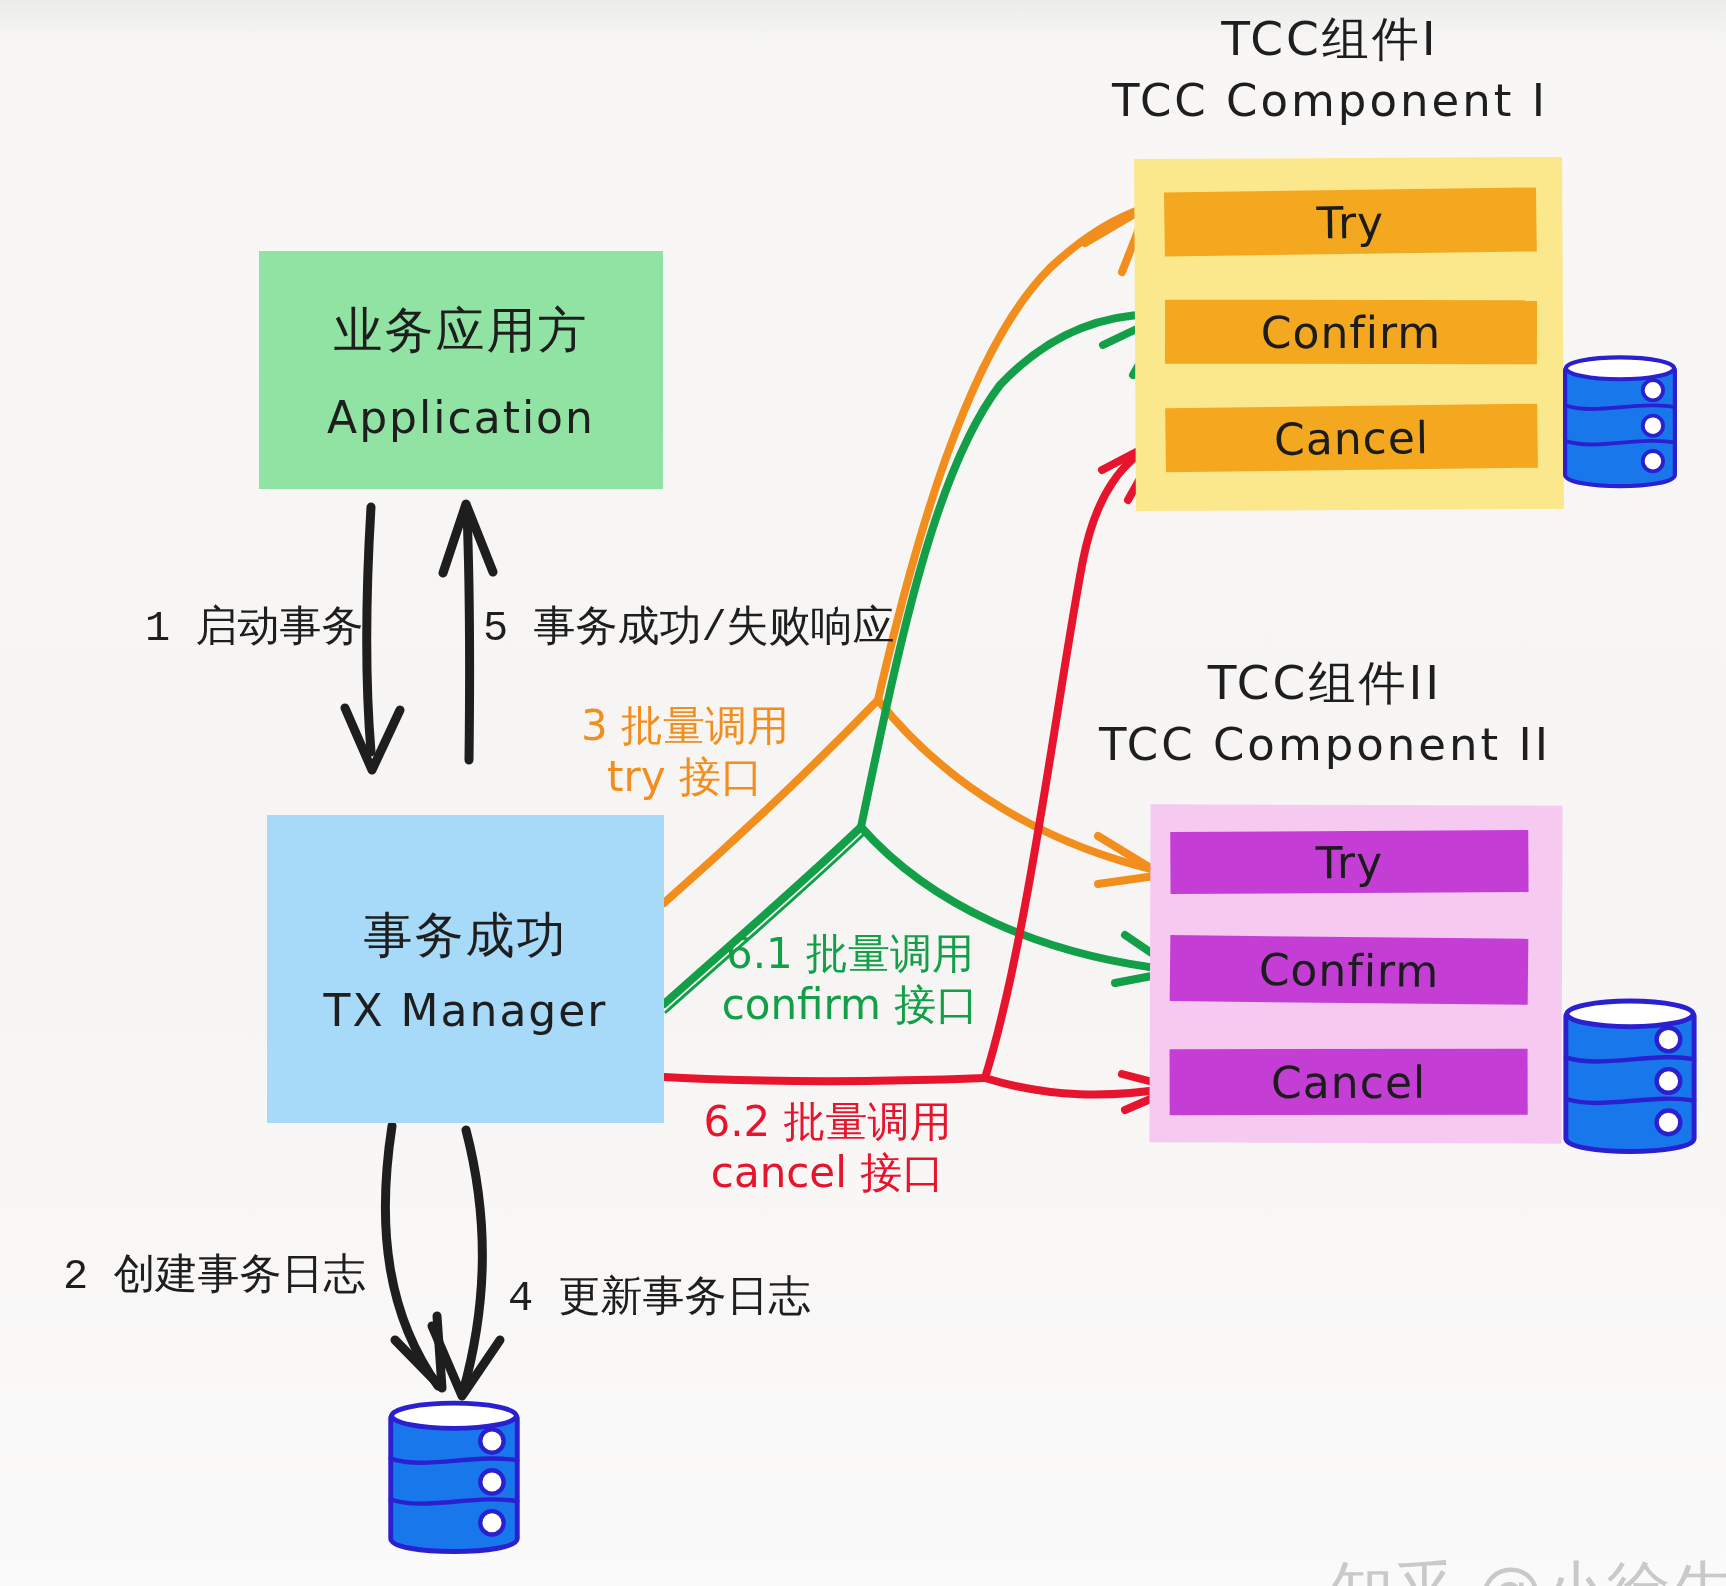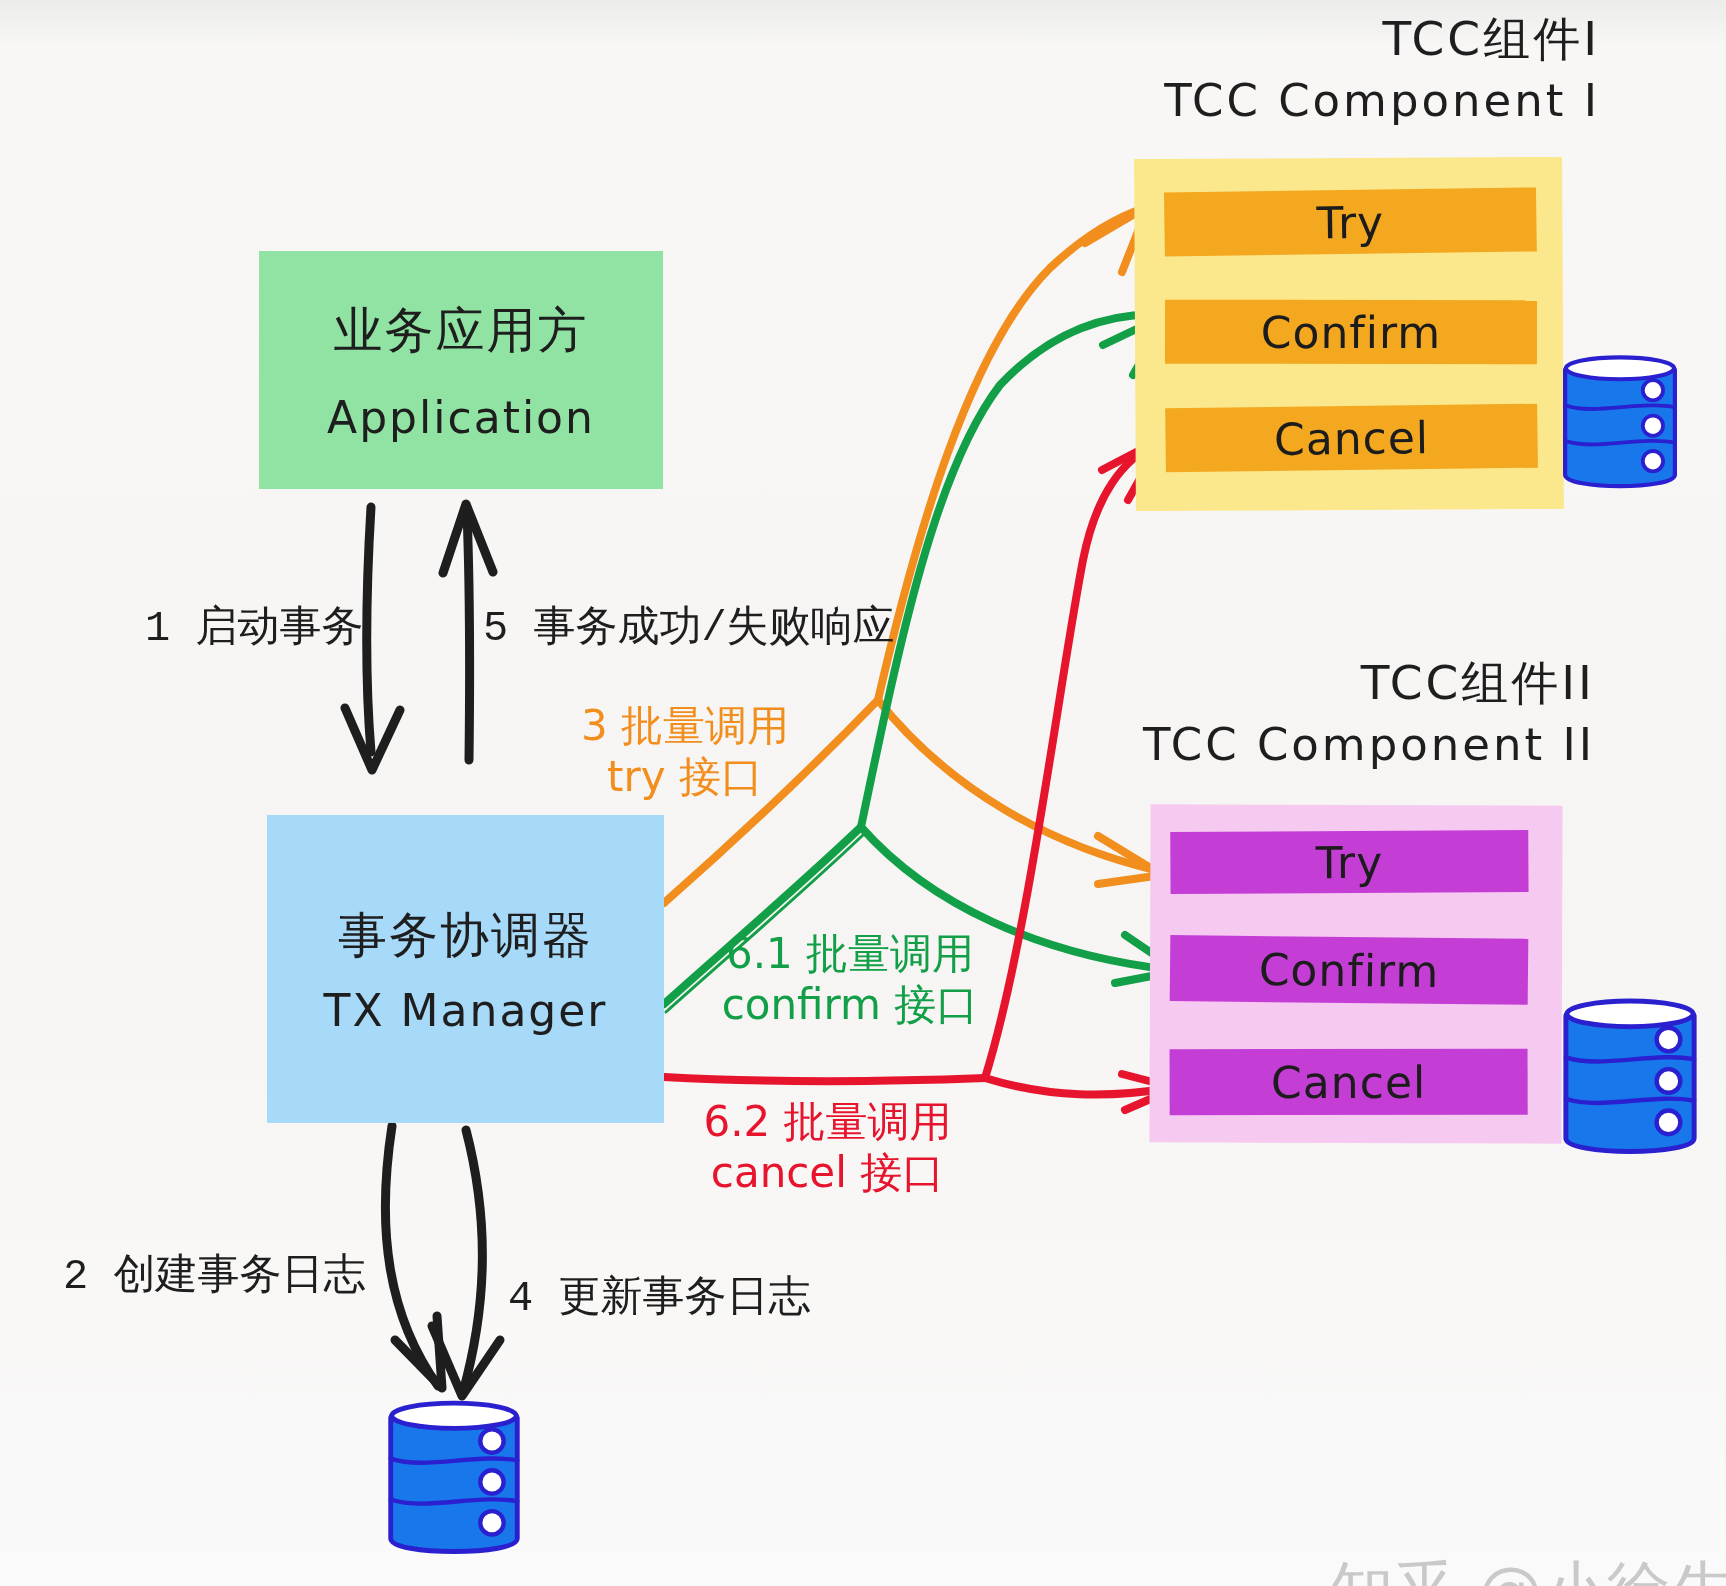--- a/index.html
+++ b/index.html
@@ -23,21 +23,21 @@
   .bar{position:absolute;display:flex;align-items:center;justify-content:center;font-size:44px;letter-spacing:1px;color:#1c1c1c;}
   .tcc1-frame .bar{left:30px;width:372px;height:64px;background:var(--tcc1-bar);}
   .tcc2-frame .bar{left:20px;width:358px;height:66px;background:var(--tcc2-bar);}
   .tcc1-frame .b1{top:32px;transform:rotate(-0.5deg);}
   .tcc1-frame .b2{top:142px;transform:rotate(0.4deg);}
   .tcc1-frame .b3{top:248px;transform:rotate(-0.4deg);}
   .tcc2-frame .b1{top:26px;height:62px;transform:rotate(-0.5deg);}
   .tcc2-frame .b2{top:132px;transform:rotate(0.4deg);}
   .tcc2-frame .b3{top:244px;transform:rotate(-0.3deg);}
   
-  .panel-title{position:absolute;text-align:right;line-height:62px;}
+  .panel-title{position:absolute;text-align:center;line-height:62px;}
   .panel-title .zh{font-size:47px;letter-spacing:3px;}
   .panel-title .en{font-size:45px;letter-spacing:3px;}
   .tcc1-title{left:1060px;top:8px;width:540px;}
   .tcc2-title{left:1055px;top:652px;width:540px;}
   
   .edge-label{position:absolute;font-size:42px;white-space:nowrap;font-family:Liberation Mono, monospace;}
   .lbl-start{left:145px;top:598px;}
   .lbl-response{left:483px;top:598px;text-align:right;}
   .lbl-create{left:63px;top:1246px;}
   .lbl-update{left:508px;top:1268px;text-align:center;}
@@ -124,21 +124,21 @@
       <path class="stroke red" d="M1122,1074 L1176,1088 L1125,1110"></path>
     </g>
   </svg>
 
   <div class="abs node app-box">
     <div class="zh">业务应用方</div>
     <div class="en">Application</div>
   </div>
 
   <div class="abs node tx-box">
-    <div class="zh">事务协调器</div>
+    <div class="zh">事务成功</div>
     <div class="en">TX Manager</div>
   </div>
 
   <div class="panel-title tcc1-title">
     <div class="zh">TCC组件I</div>
     <div class="en">TCC Component I</div>
   </div>
   <div class="frame tcc1-frame">
     <div class="bar b1">
         <span>Try</span>

